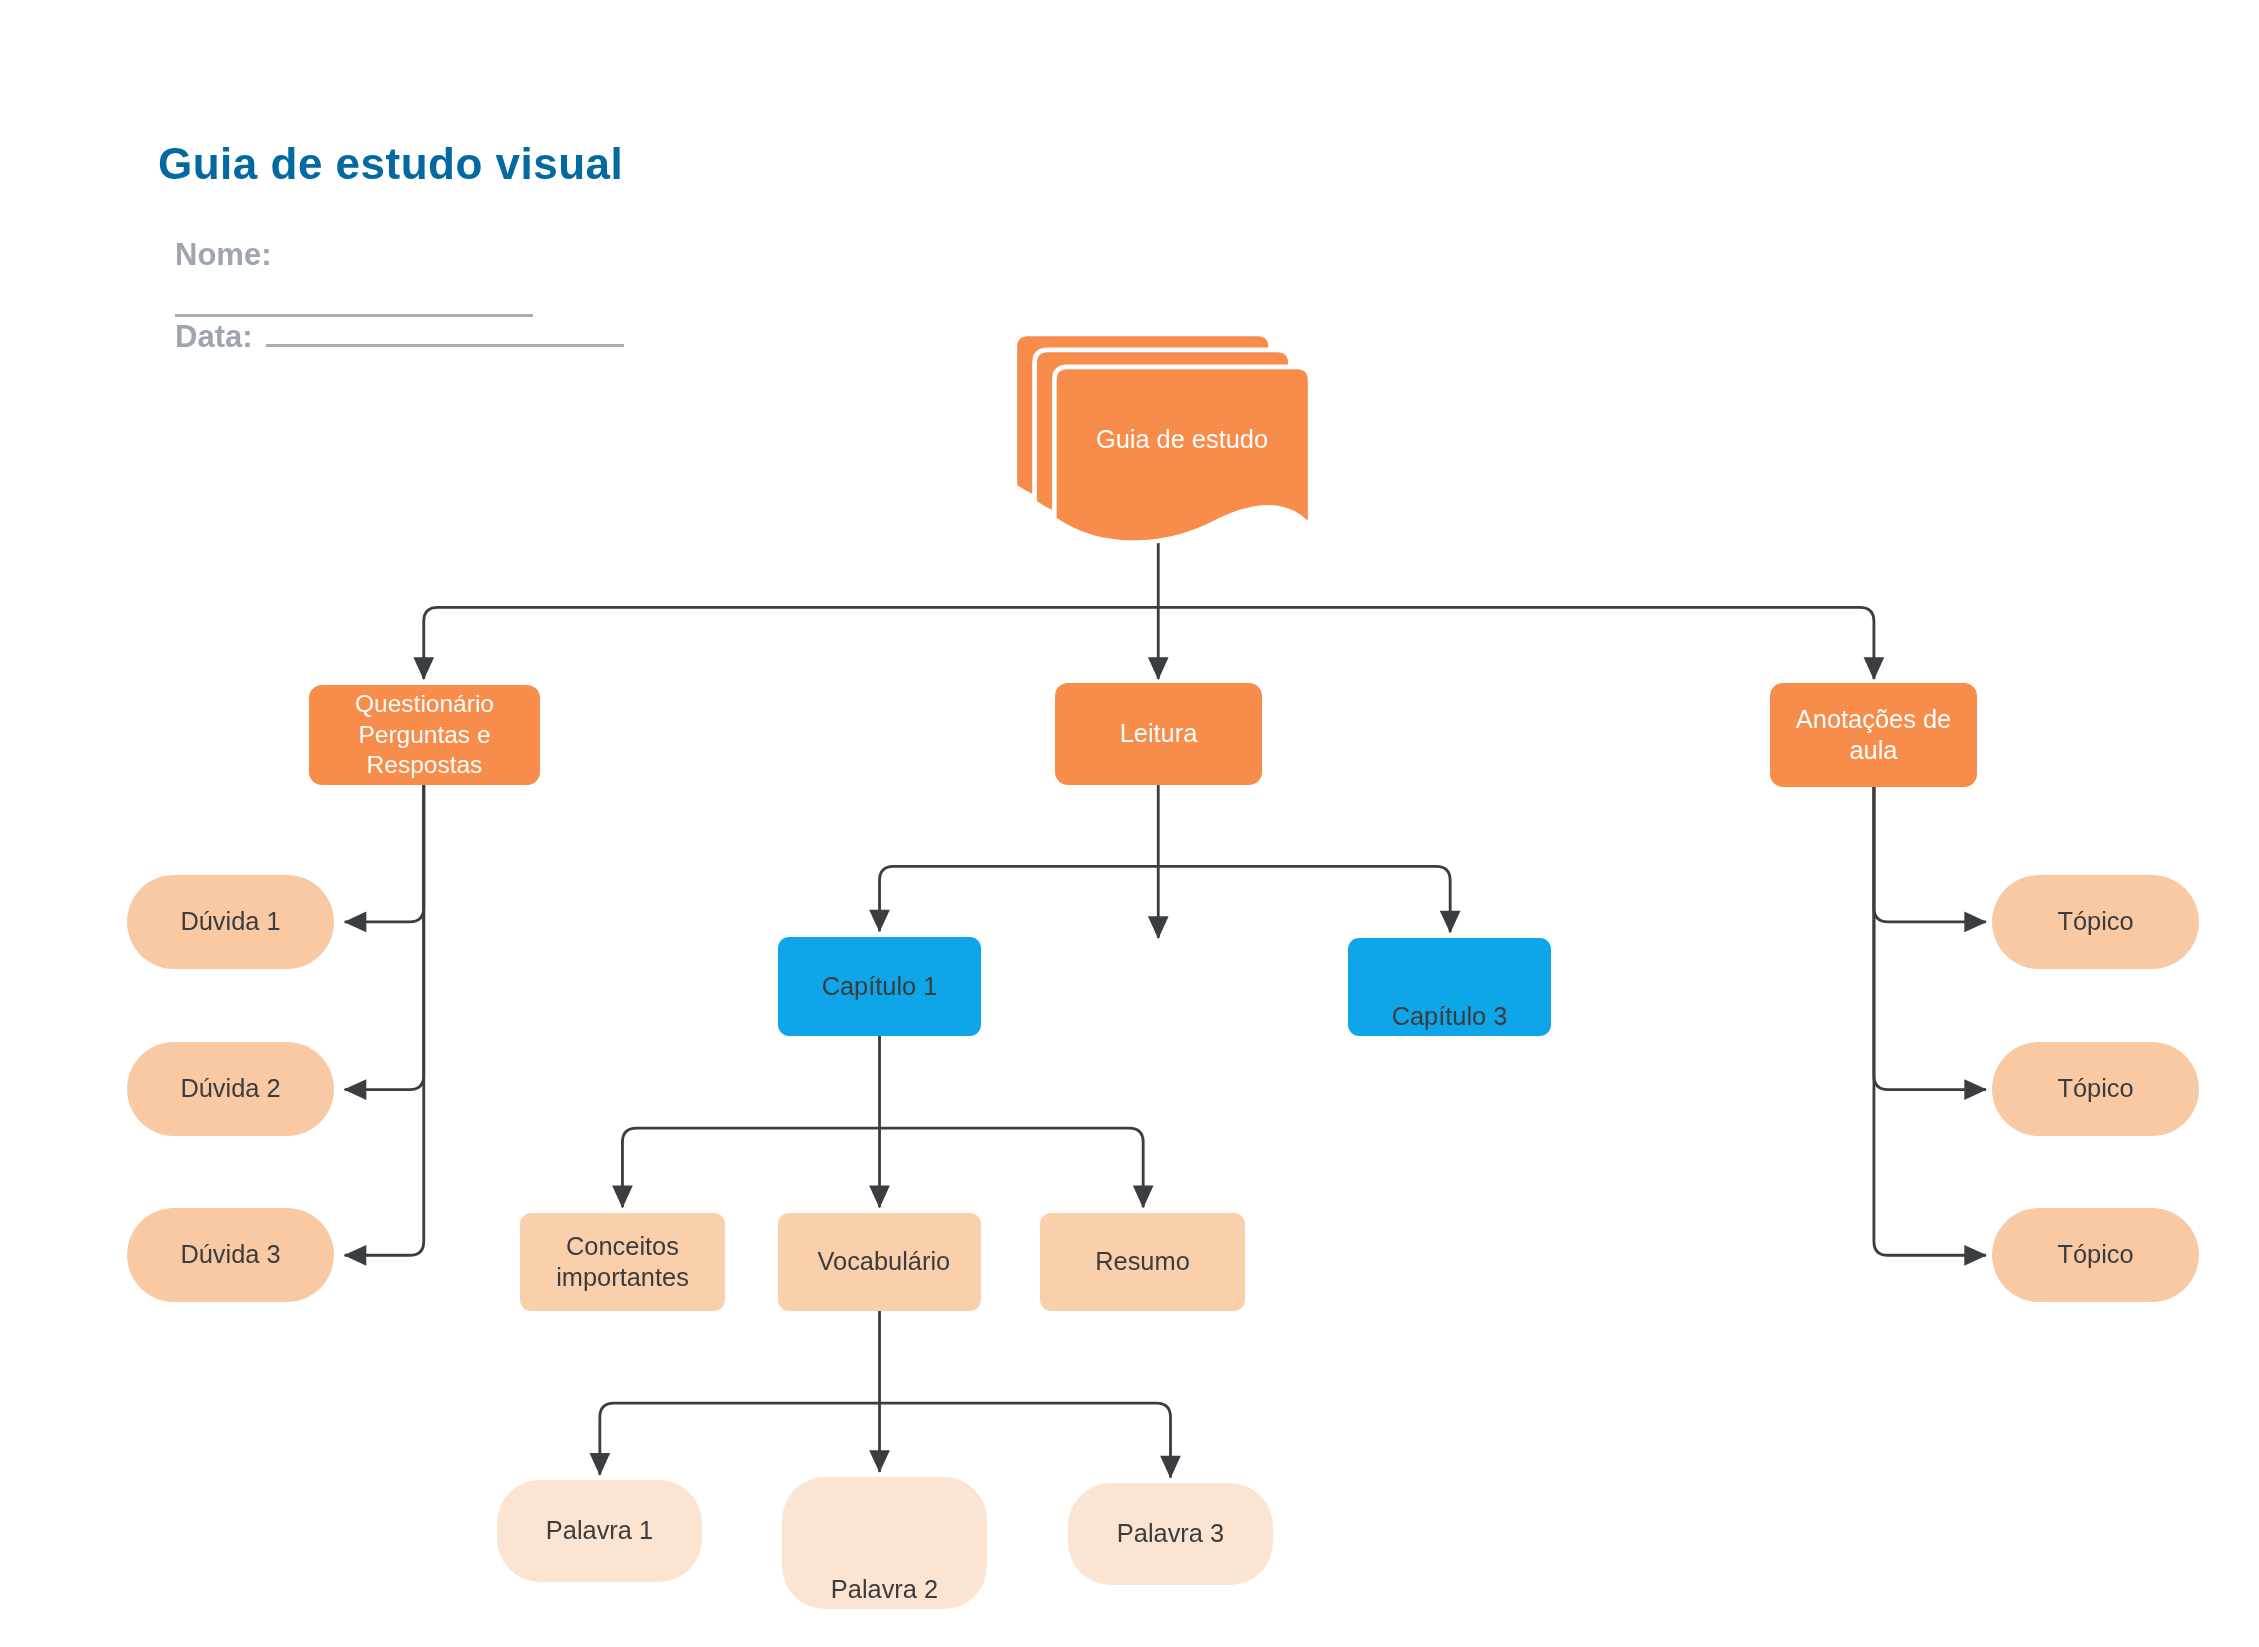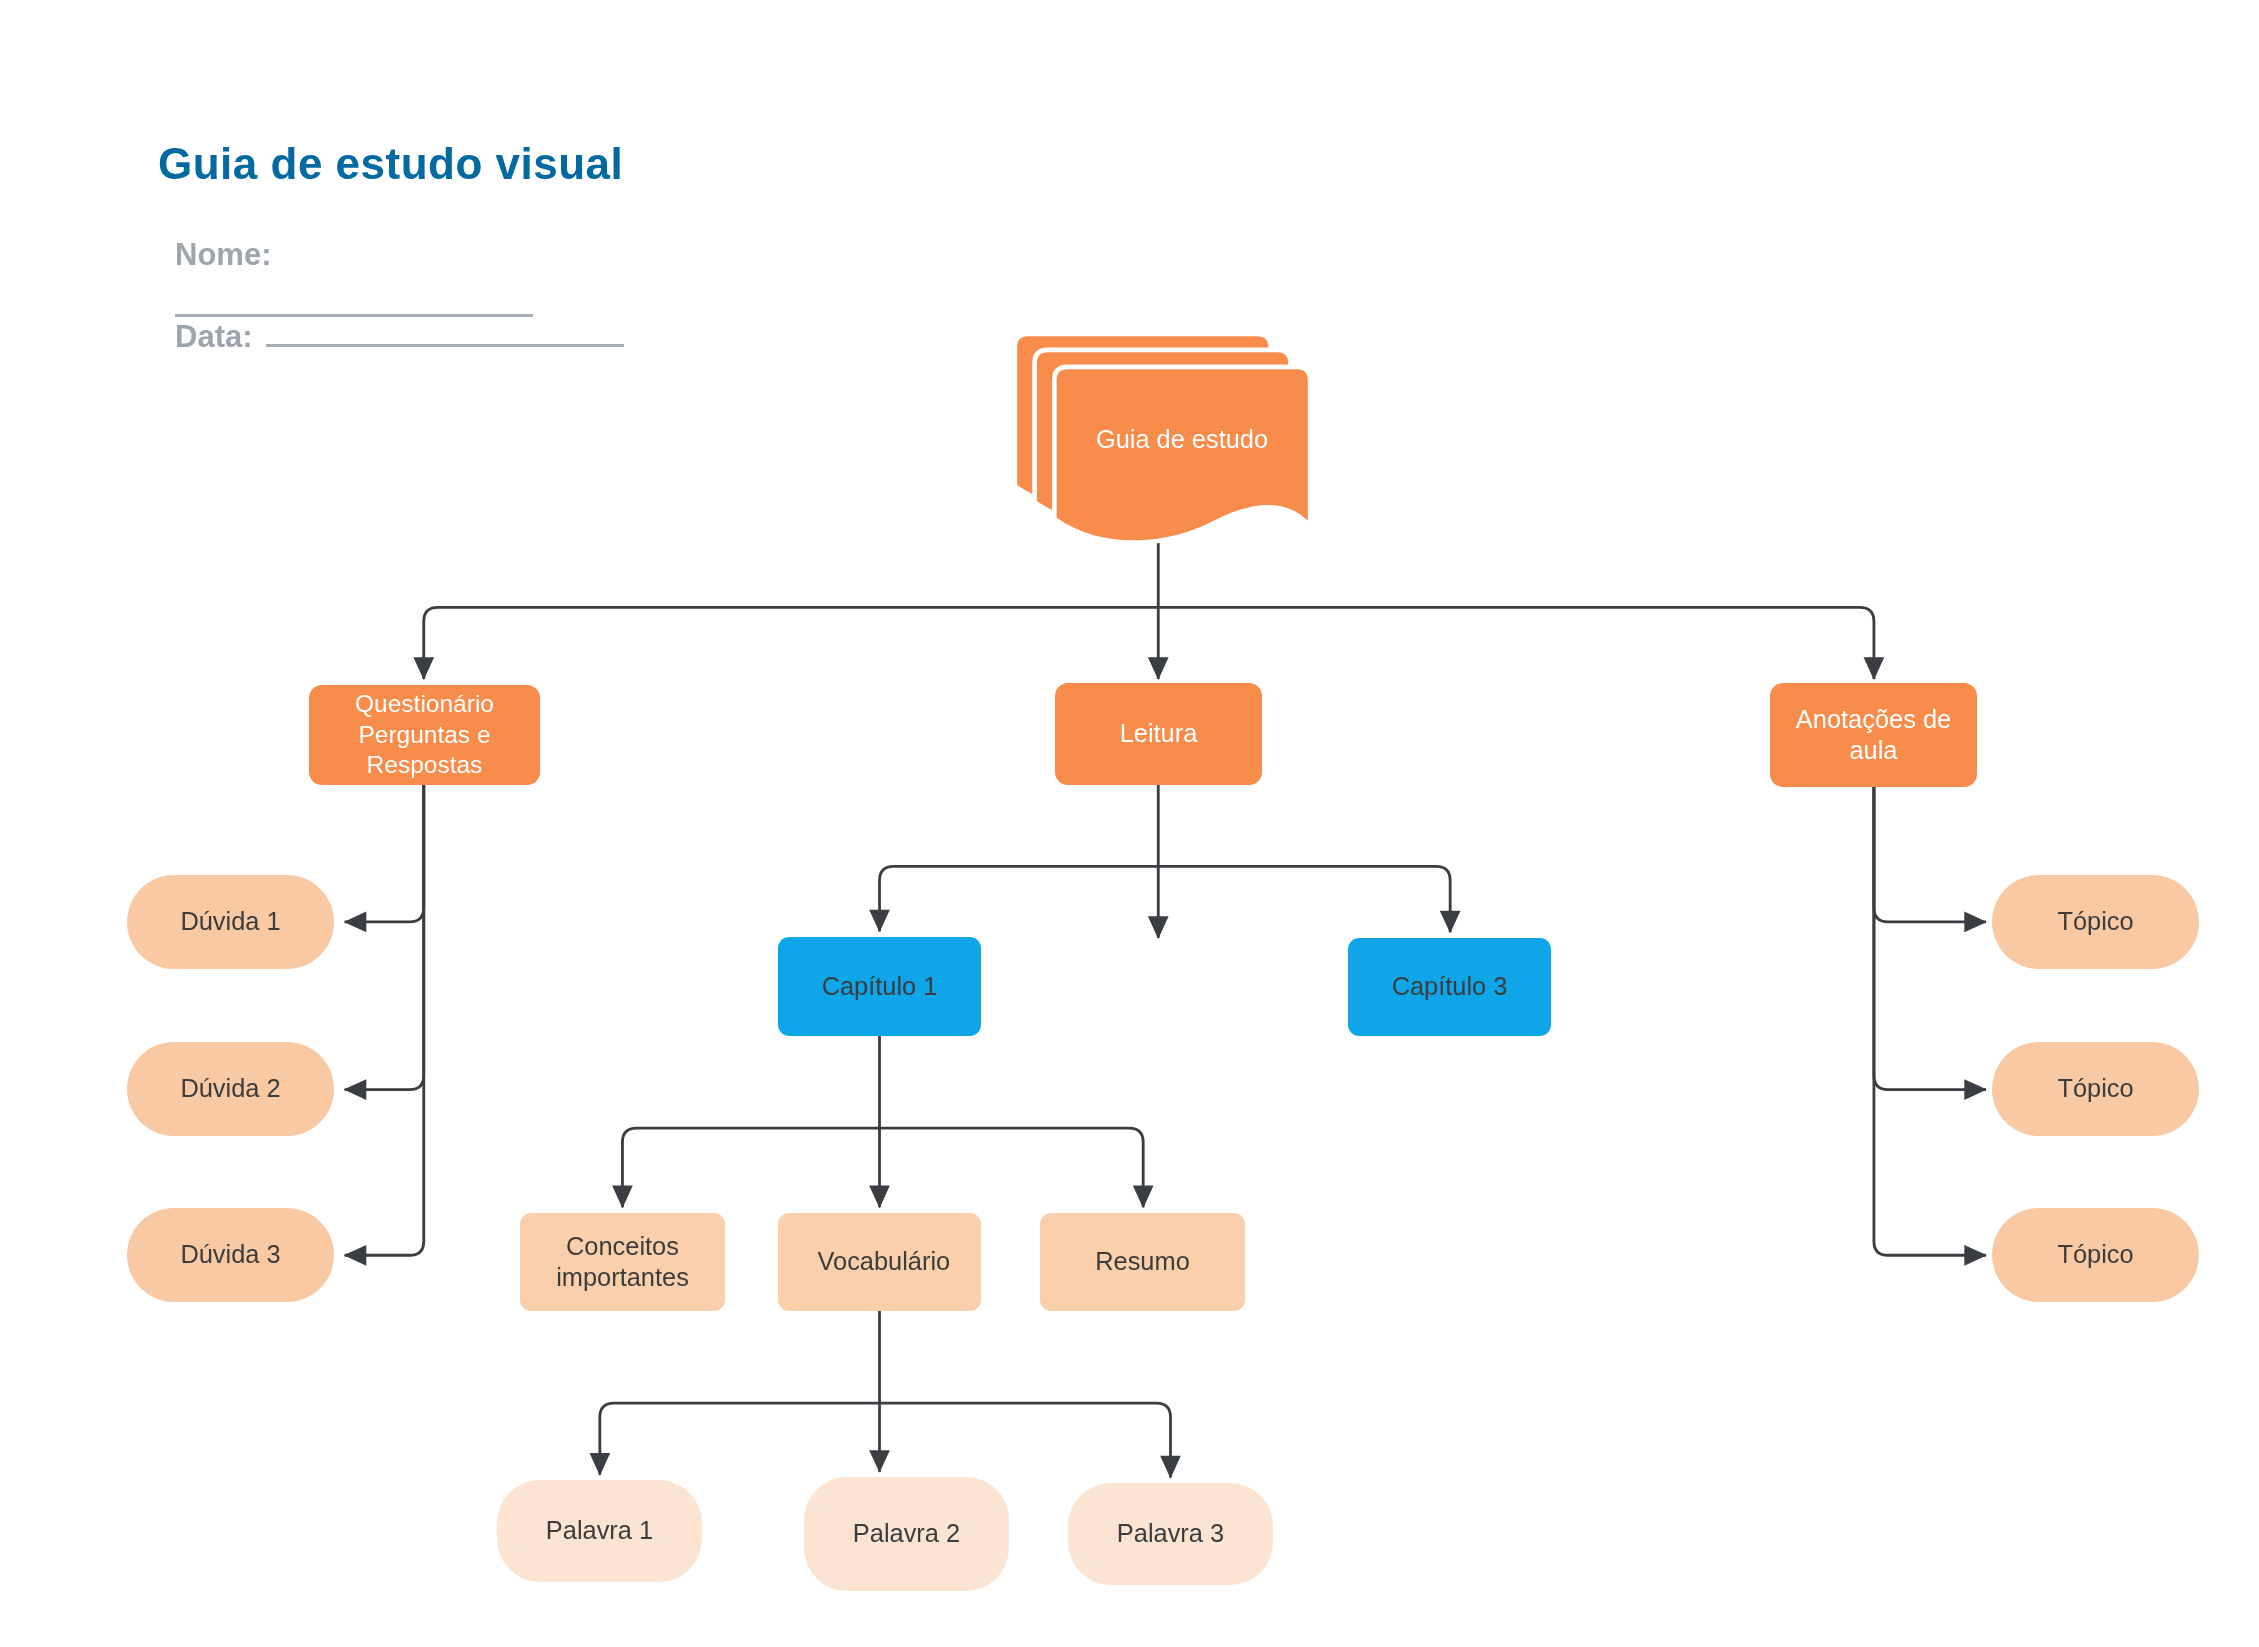--- a/index.html
+++ b/index.html
@@ -125,38 +125,38 @@
   <div class="node pill" style="left:127px;top:1042px;width:207px;height:94px;">
     <span>Dúvida 2</span>
   </div>
   <div class="node pill" style="left:127px;top:1208px;width:207px;height:94px;">
     <span>Dúvida 3</span>
   </div>
 
   <div class="node cap" style="left:778px;top:937px;width:203px;height:99px;">
     <span>Capítulo 1</span>
   </div>
-  <div class="node cap" style="left:1348px;top:938px;width:203px;height:98px;">
+  <div class="node cap" style="left:1348px;top:938px;width:203px;height:98px;align-items:flex-end;">
     <span>Capítulo 3</span>
   </div>
 
   <div class="node sub" style="left:520px;top:1213px;width:205px;height:98px;">
     <span>Conceitos importantes</span>
   </div>
   <div class="node sub" style="left:778px;top:1213px;width:203px;height:98px;padding-left:20px;">
     <span>Vocabulário</span>
   </div>
   <div class="node sub" style="left:1040px;top:1213px;width:205px;height:98px;">
     <span>Resumo</span>
   </div>
 
   <div class="node word" style="left:497px;top:1480px;width:205px;height:102px;">
     <span>Palavra 1</span>
   </div>
-  <div class="node word" style="left:804px;top:1477px;width:205px;height:114px;">
+  <div class="node word" style="left:782px;top:1477px;width:205px;height:132px;align-items:flex-end;">
     <span>Palavra 2</span>
   </div>
   <div class="node word" style="left:1068px;top:1483px;width:205px;height:102px;">
     <span>Palavra 3</span>
   </div>
 
   <div class="node pill" style="left:1992px;top:875px;width:207px;height:94px;">
     <span>Tópico</span>
   </div>
   <div class="node pill" style="left:1992px;top:1042px;width:207px;height:94px;">

